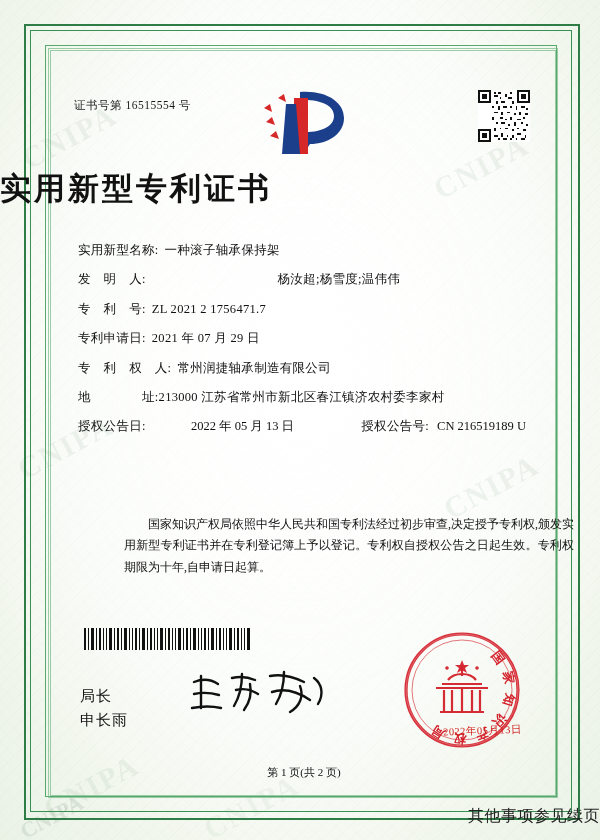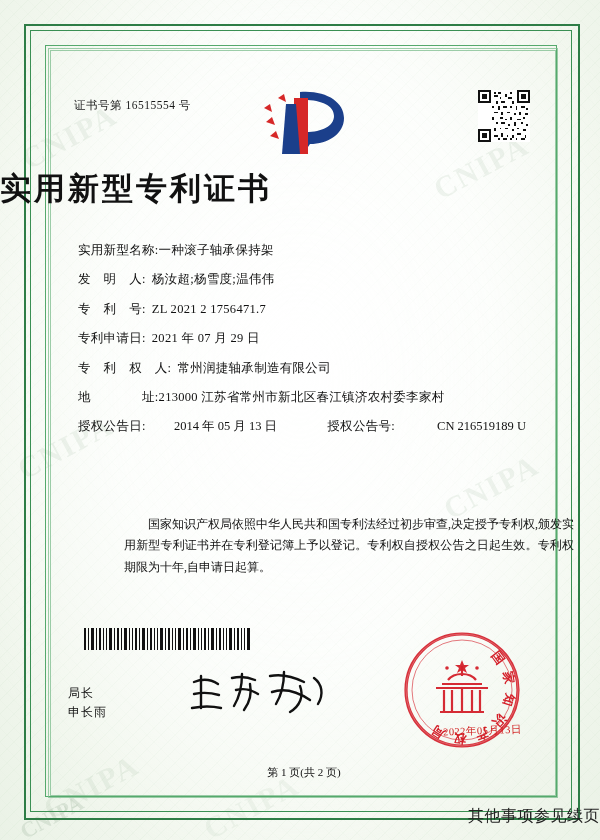--- a/index.html
+++ b/index.html
@@ -157,21 +157,20 @@
     flex: 1 1 auto;
     letter-spacing: 0.3px;
   }
   .field-row.two-col {
     justify-content: space-between;
   }
   .field-row .col2 {
     margin-left: 28px;
     display: flex;
     align-items: baseline;
-    gap: 34px;
   }
   .field-row .col2 .field-label {
     margin-right: 4px;
   }
 
   .paragraphs {
     position: absolute;
     left: 78px;
     top: 514px;
     width: 450px;
@@ -191,24 +190,24 @@
   .barcode {
     position: absolute;
     left: 84px;
     top: 628px;
     width: 168px;
     height: 22px;
   }
 
   .signature-block {
     position: absolute;
-    left: 68px;
+    left: 80px;
     top: 684px;
     font-family: "Liberation Serif", serif;
-    font-size: 12px;
+    font-size: 15px;
     color: #111;
     line-height: 1.6;
     letter-spacing: 1px;
   }
   .handwriting {
     position: absolute;
     left: 188px;
     top: 668px;
     width: 140px;
     height: 48px;
@@ -388,45 +387,45 @@
         <rect x="21" y="27" width="1" height="1"></rect>
           <rect x="24" y="27" width="2" height="1"></rect>
       </g>
     </svg>
 
     <div class="doc-title">实用新型专利证书</div>
 
     <div class="fields">
       <div class="field-row">
         <span class="field-label">实用新型名称:</span>
-        <span class="field-value" style="">一种滚子轴承保持架</span>
+        <span class="field-value" style="margin-left:6px;">一种滚子轴承保持架</span>
       </div>
       <div class="field-row">
         <span class="field-label">发　明　人:</span>
-        <span class="field-value" style="margin-left:6px;">杨汝超;杨雪度;温伟伟</span>
+        <span class="field-value" style="margin-left:6px;text-align:center;">杨汝超;杨雪度;温伟伟</span>
       </div>
       <div class="field-row">
         <span class="field-label">专　利　号:</span>
         <span class="field-value" style="margin-left:6px;">ZL 2021 2 1756471.7</span>
       </div>
       <div class="field-row">
         <span class="field-label">专利申请日:</span>
         <span class="field-value" style="margin-left:6px;">2021 年 07 月 29 日</span>
       </div>
       <div class="field-row">
         <span class="field-label">专　利　权　人:</span>
         <span class="field-value" style="margin-left:6px;">常州润捷轴承制造有限公司</span>
       </div>
       <div class="field-row">
         <span class="field-label">地　　　　址:</span>
         <span class="field-value" style="">213000 江苏省常州市新北区春江镇济农村委李家村</span>
       </div>
       <div class="field-row two-col" style="margin-top:10px;">
         <span class="field-label">授权公告日:</span>
-        <span style="margin-left:6px;">2014 年 05 月 13 日</span>
+        <span style="margin-left:6px;">2022 年 05 月 13 日</span>
         <span class="col2">
           <span class="field-label">授权公告号:</span>
           <span style="margin-left:4px;">CN 216519189 U</span>
         </span>
       </div>
     </div>
 
     <div class="paragraphs">
       <p>国家知识产权局依照中华人民共和国专利法经过初步审查,决定授予专利权,颁发实用新型专利证书并在专利登记簿上予以登记。专利权自授权公告之日起生效。专利权期限为十年,自申请日起算。</p>
     </div>

